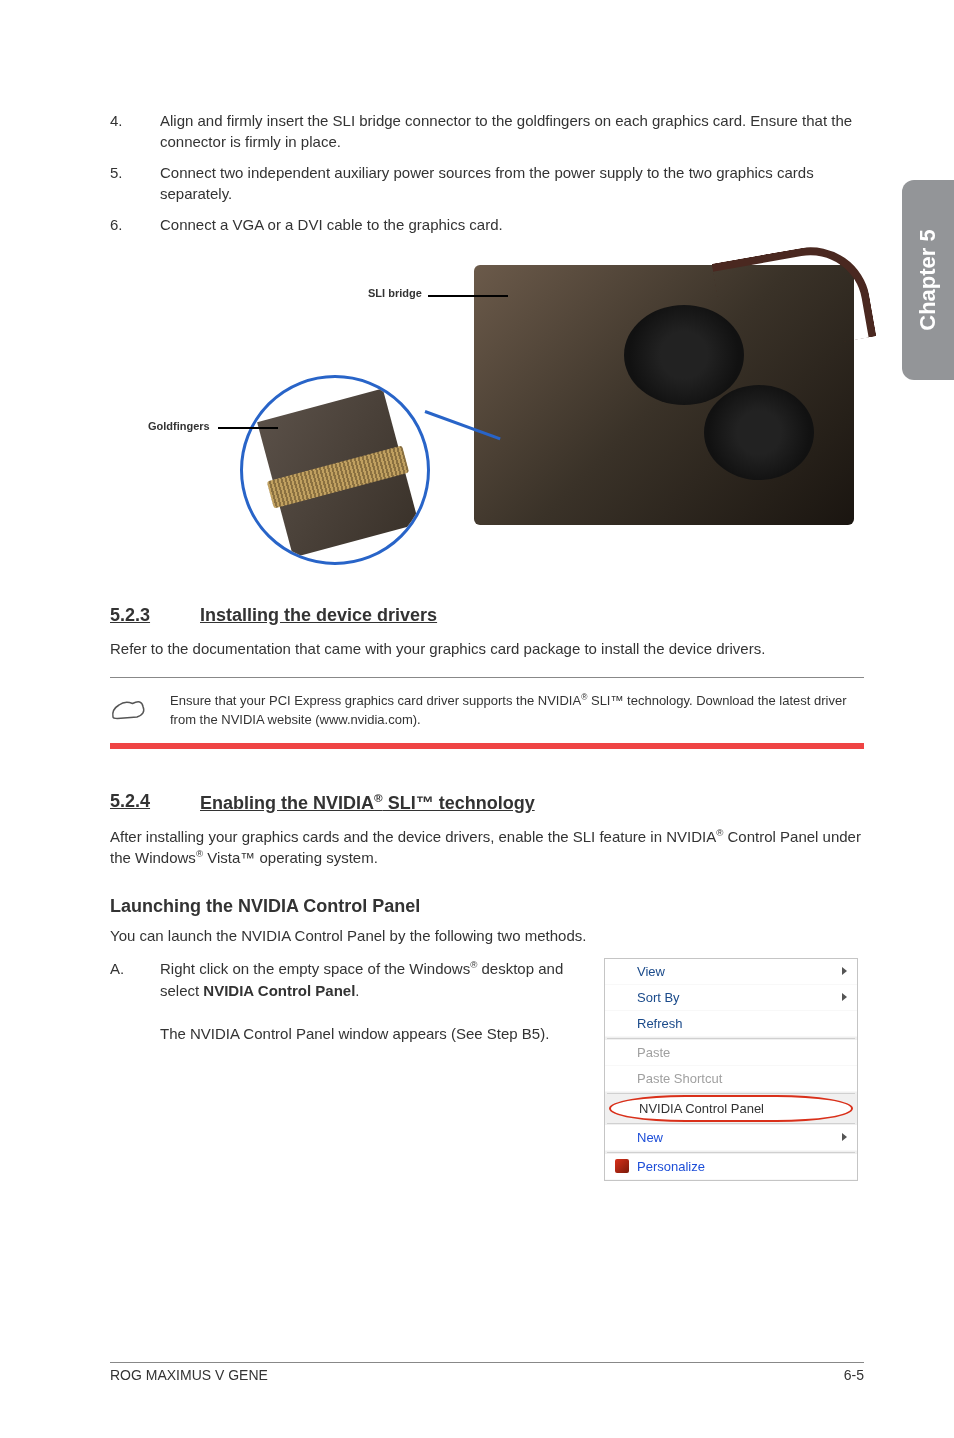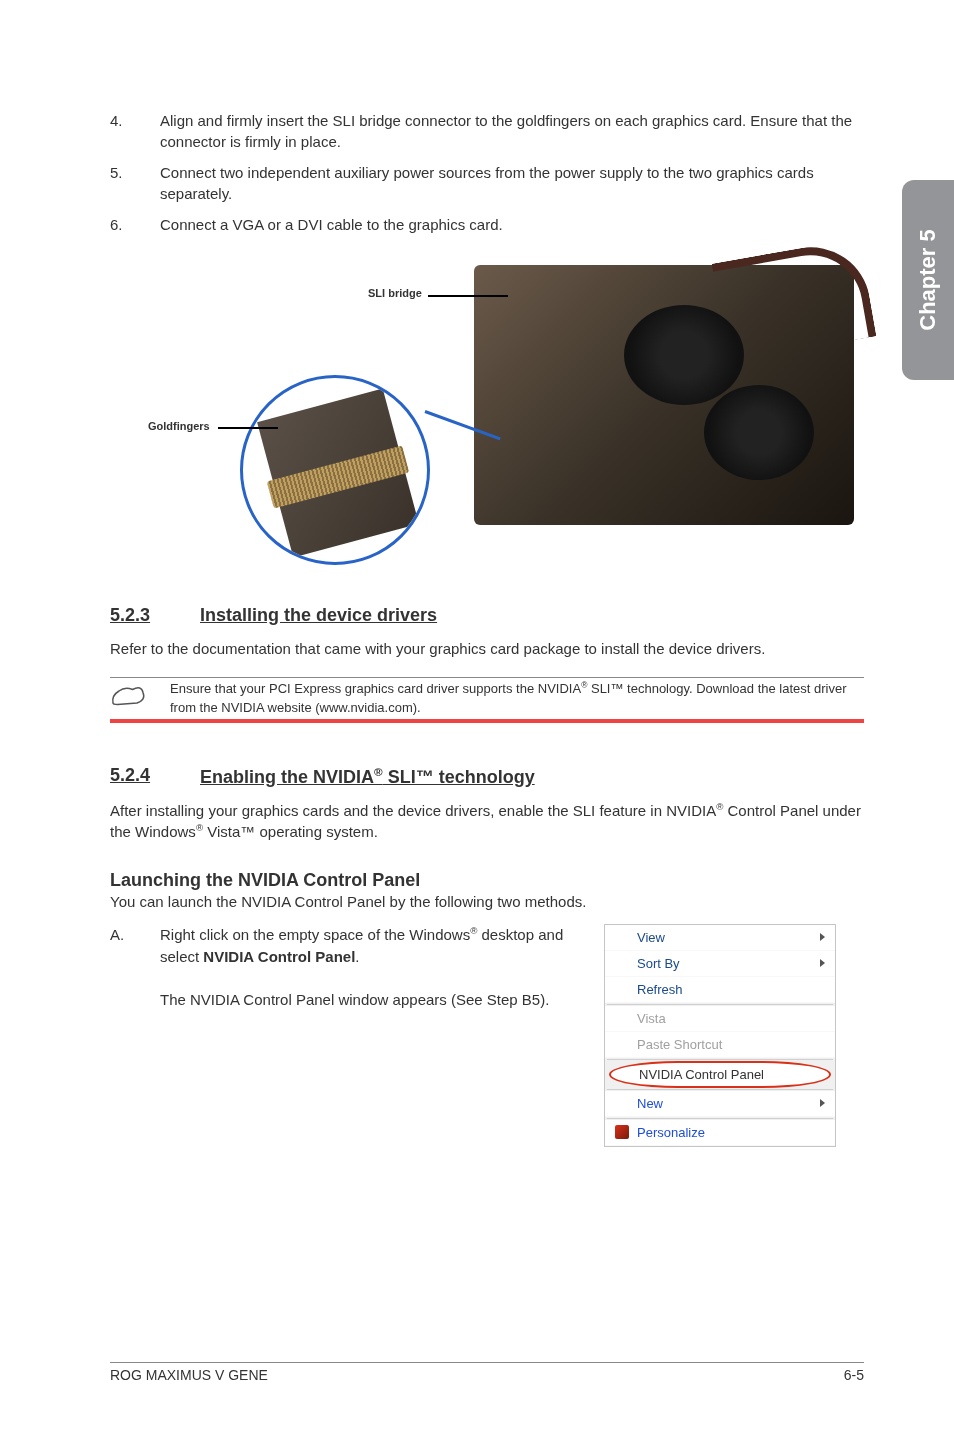--- a/index.html
+++ b/index.html
@@ -153,59 +153,60 @@
     }
     .section-num { width: 90px; flex-shrink: 0; }
     .section-title { flex: 1; }
     .body-text {
       font-size: 15px;
       line-height: 1.4;
       margin-bottom: 12px;
     }
     .note-box {
       border-top: 1px solid #888;
-      border-bottom: 4px solid #ef4444;
-      padding: 2px 0;
+      border-bottom: 6px solid #ef4444;
+      padding: 14px 0;
       margin: 18px 0 8px 0;
       display: flex;
-      align-items: flex-start;
+      align-items: center;
     }
     .note-icon {
       width: 50px;
       flex-shrink: 0;
     }
     .note-icon svg { width: 36px; height: 28px; }
     .note-text {
       flex: 1;
       font-size: 13px;
       line-height: 1.4;
       padding-left: 10px;
     }
     sup { font-size: 0.65em; vertical-align: super; }
     .subsection-heading {
       font-size: 18px;
       font-weight: bold;
       margin-top: 28px;
+      margin-bottom: 8px;
     }
     .two-col {
       display: flex;
       gap: 20px;
       margin-top: 10px;
     }
     .left-col { flex: 1; }
     .right-col { width: 260px; flex-shrink: 0; }
     .letter-step { display: flex; font-size: 15px; line-height: 1.5; }
     .letter-col { width: 50px; flex-shrink: 0; }
     .letter-body { flex: 1; }
     .letter-sub { margin-top: 20px; }
     .context-menu {
       border: 1px solid #c5c5c5;
       background: #f0f0f0;
       font-size: 13px;
-      width: 232px;
+      width: 254px;
     }
     .menu-item {
       padding: 5px 18px 5px 32px;
       position: relative;
       color: #1a4a8a;
       background: #fff;
       border-bottom: 1px solid #f8f8f8;
     }
     .menu-item.disabled { color: #a0a0a0; }
     .menu-item.plain { color: #1d4ed8; }
@@ -343,21 +344,21 @@
         </div>
         <div class="menu-item">
           <span>Sort By</span>
           <span class="menu-arrow"></span>
         </div>
         <div class="menu-item">
           <span>Refresh</span>
         </div>
         <div class="menu-sep"></div>
         <div class="menu-item disabled">
-          <span>Vista</span>
+          <span>Paste</span>
         </div>
         <div class="menu-item disabled">
           <span>Paste Shortcut</span>
         </div>
         <div class="menu-sep"></div>
         <div class="menu-circled">
           <span>NVIDIA Control Panel</span>
         </div>
         <div class="menu-sep"></div>
         <div class="menu-item plain">

